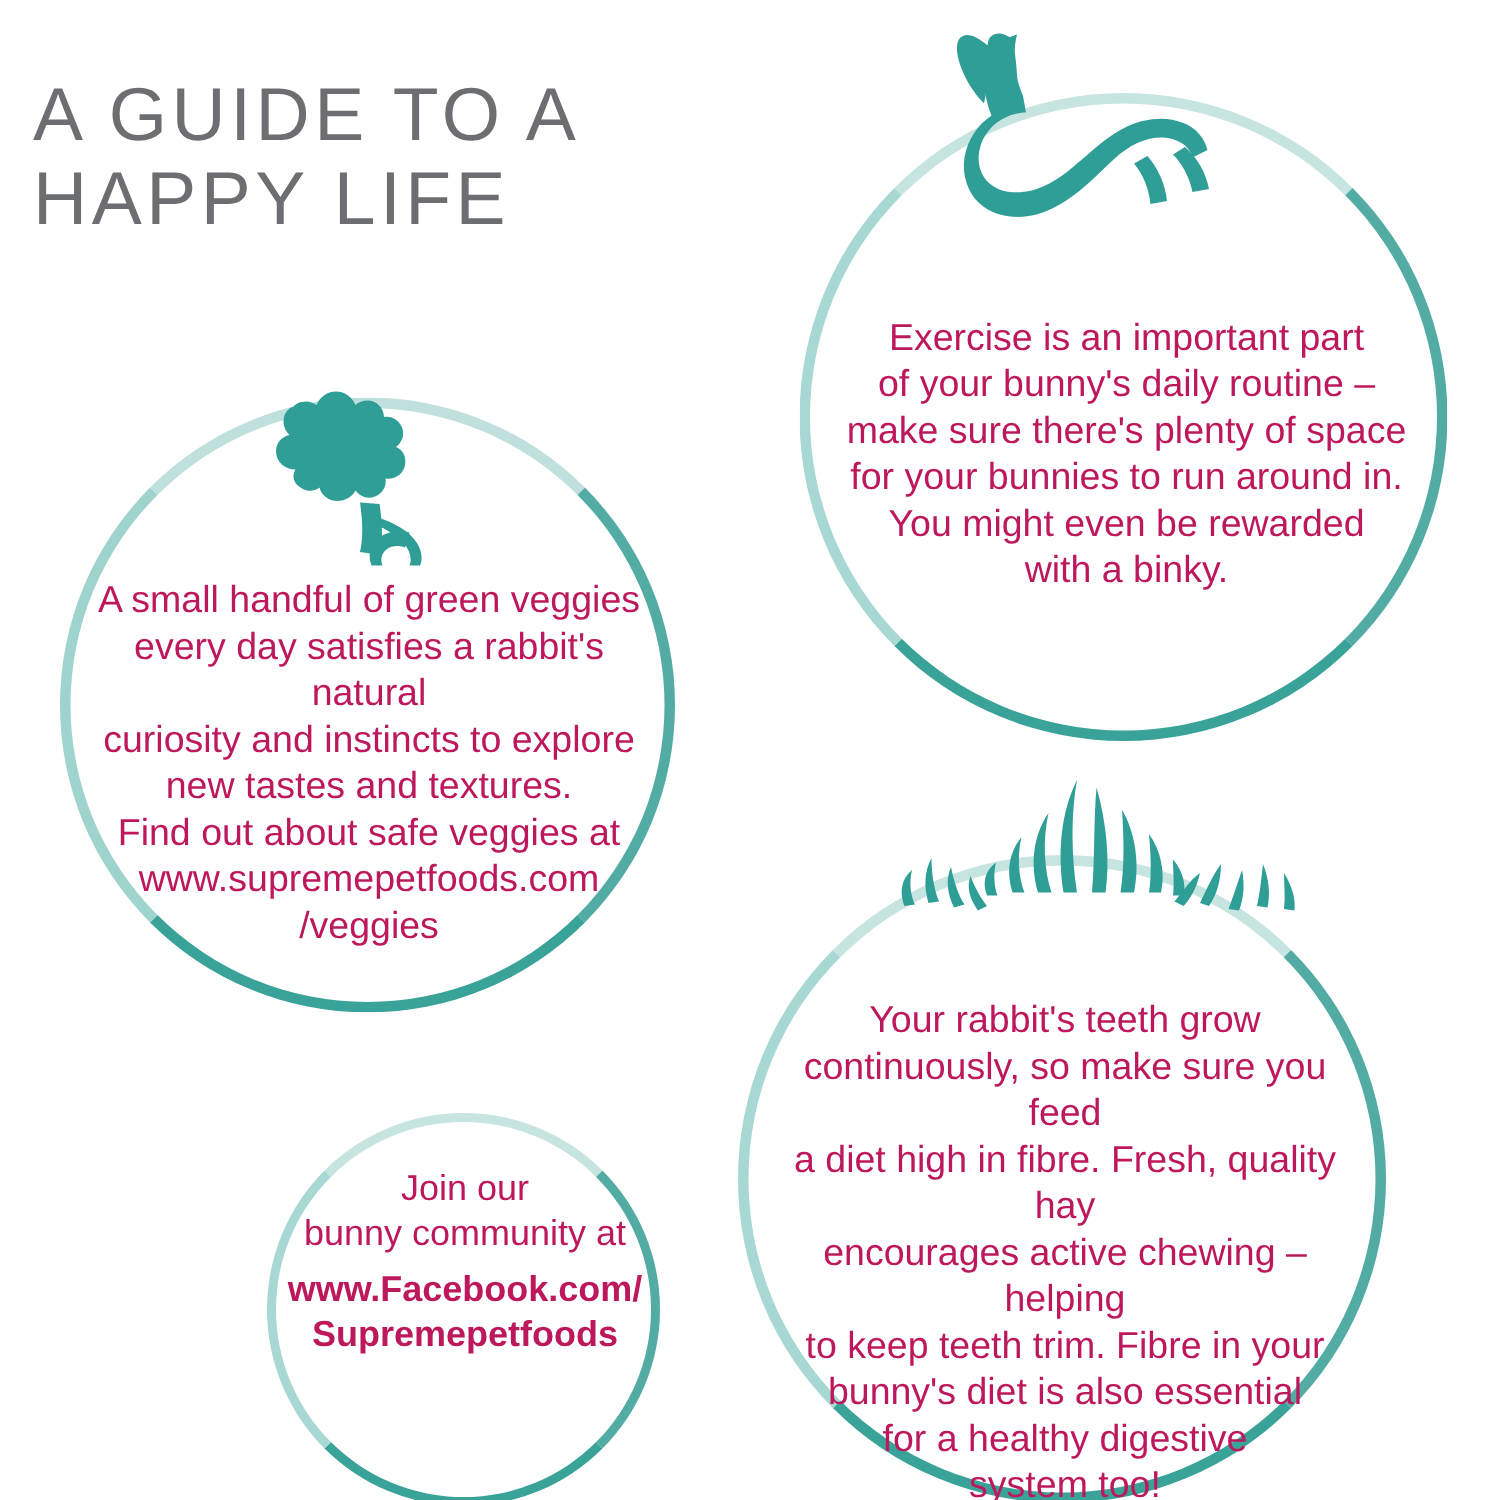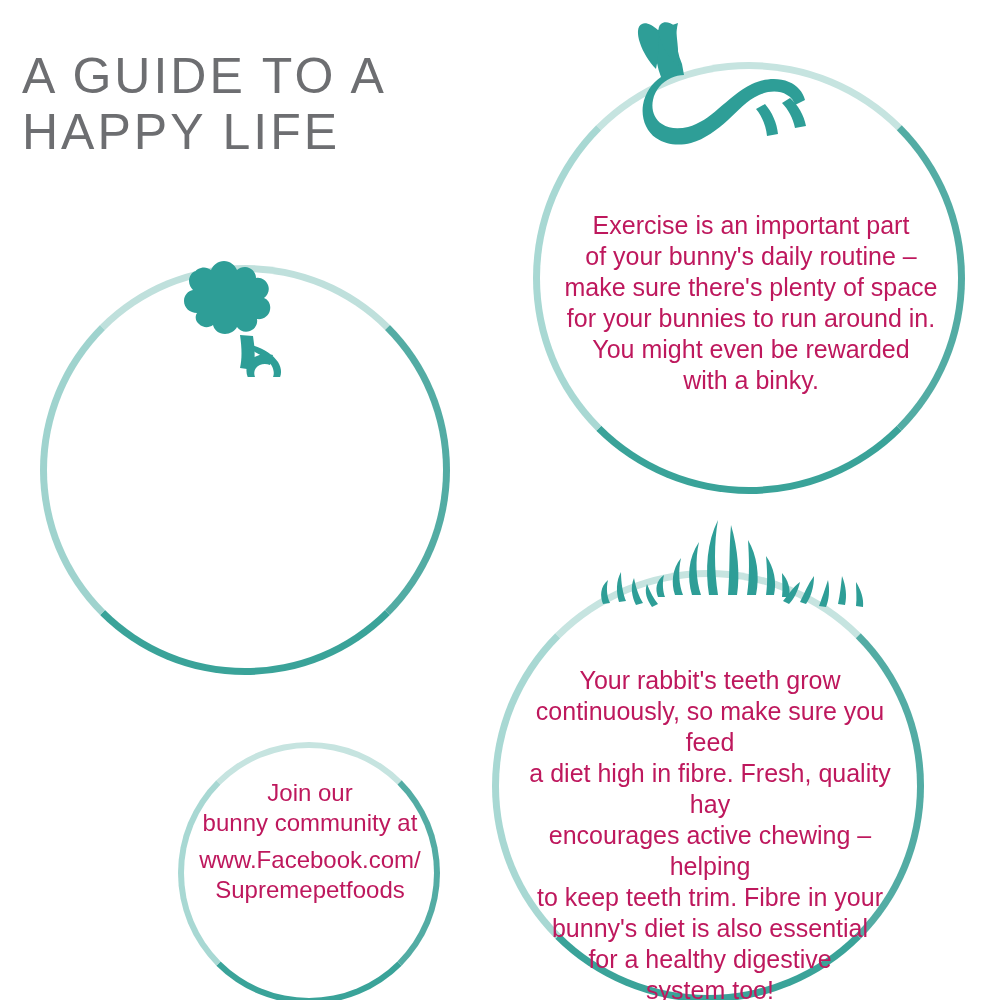--- a/index.html
+++ b/index.html
@@ -124,21 +124,21 @@
     left: 192px;
     top: 778px;
     width: 236px;
     font-size: 24px;
   }
   #text-facebook-link {
     left: 186px;
     top: 845px;
     width: 248px;
     font-size: 24px;
-    font-weight: normal;
+    font-weight: bold;
   }
 
   
   .icon {
     position: absolute;
   }
   #icon-broccoli { left: 148px; top: 232px; width: 210px; height: 145px; }
   #icon-rabbit   { left: 628px; top: 18px;  width: 210px; height: 160px; }
   #icon-grass    { left: 568px; top: 520px; width: 320px; height: 125px; }
 </style>
@@ -155,20 +155,27 @@
   <div class="icon" id="icon-broccoli">
     <svg viewBox="0 0 210 145" width="210" height="145" aria-hidden="true">
       <g fill="#2e9e97">
         <path d="M55 40c-8-4-14 2-14 9 0 4 2 7 4 9-5 1-9 5-9 11 0 7 6 12 13 12-2 3-2 8 2 11 4 4 10 4 14 1 1 5 6 9 12 9 5 0 10-3 12-7 3 4 8 6 13 4 5-2 8-7 7-12 6 1 12-3 13-9 1-5-1-10-6-12 4-3 6-8 4-13-2-5-7-8-12-7 0-6-5-11-11-11-3 0-6 1-8 3-2-5-7-9-13-9s-11 4-13 9c-3-2-6-3-10-2-5 1-8 5-8 10z"></path>
         <path d="M92 103c2 14 2 24 0 33l14 2c1-11 1-22-1-34z"></path>
         <path d="M104 113c10 3 21 9 26 17 5 8 4 17-4 22-7 5-18 4-24-3-6-8-4-18 3-23 6-4 14-5 20-3l-3 10c-5-2-11-1-14 3-3 4-2 10 2 13 5 3 11 2 14-2 4-6 1-14-6-20-6-5-14-9-21-11z"></path>
       </g>
     </svg>
   </div>
 
+  <div class="circle-text" id="text-veggies">A small handful of green veggies
+every day satisfies a rabbit's natural
+curiosity and instincts to explore
+new tastes and textures.
+Find out about safe veggies at
+www.supremepetfoods.com
+/veggies</div>
 
   <div class="circle" id="circle-exercise"></div>
 
   <div class="icon" id="icon-rabbit">
     <svg viewBox="0 0 210 160" width="210" height="160" aria-hidden="true">
       <g fill="#2e9e97">
         <path d="M30 12c-4 14-3 32 3 47-9 6-16 16-18 28-2 13 3 26 13 33 10 7 23 8 35 5 14-4 26-13 37-23 10-9 19-20 31-25 9-4 20-5 28 0 4 2 7 6 8 10l10-5c-2-8-8-15-16-18-12-5-26-3-37 2-13 6-23 16-34 25-9 8-19 15-30 18-9 2-19 2-26-3-8-5-11-15-9-24 2-10 9-18 18-22 4-2 9-3 13-3l-2-11c-6-14-7-29-4-41z"></path>
         <path d="M30 12c-6-5-12-8-16-6-5 2-5 10-2 19 3 9 9 19 16 26 3-13 3-28 2-39z"></path>
         <path d="M47 8c-5-4-11-5-14-2-4 3-3 11 1 20 4 9 10 17 16 22 1-14-1-30-3-40z"></path>
         <path d="M137 86c7 8 12 19 13 30l-11 2c-1-10-5-20-11-27z"></path>

